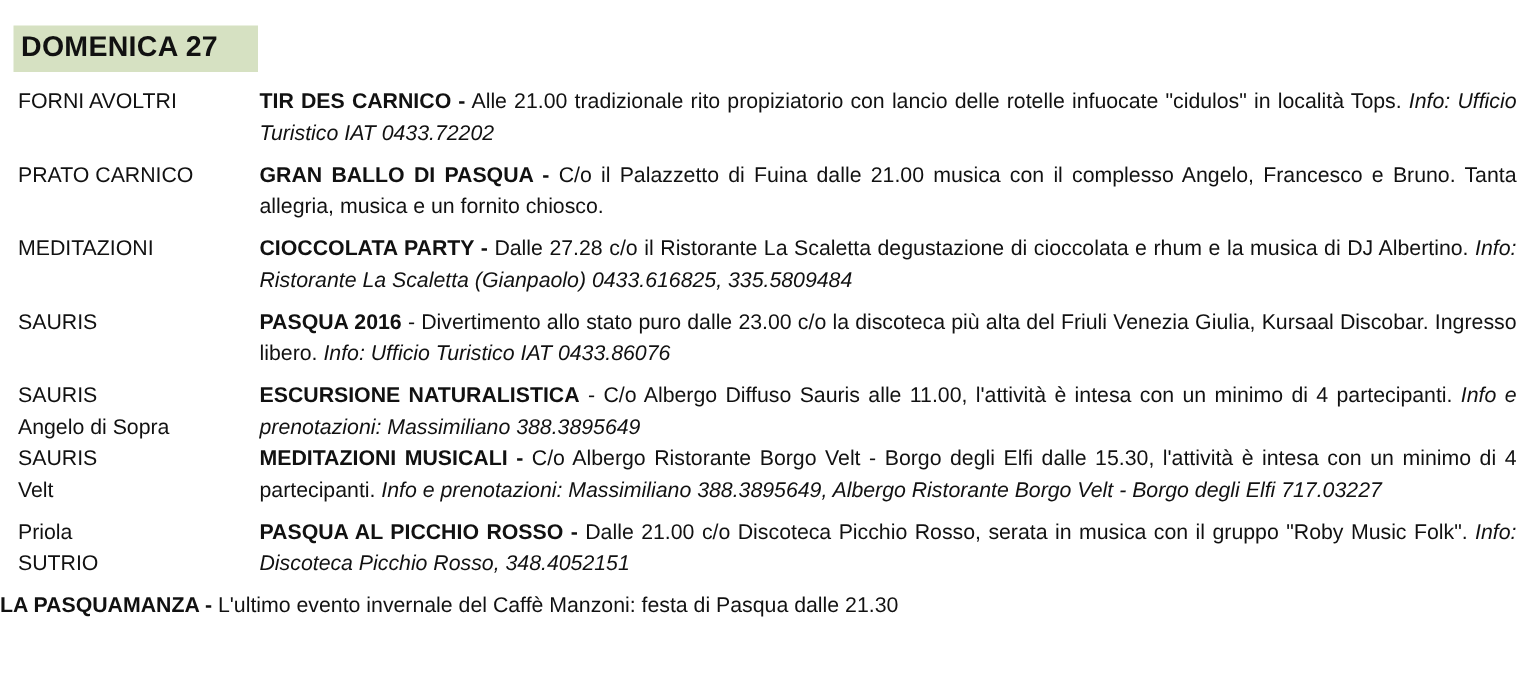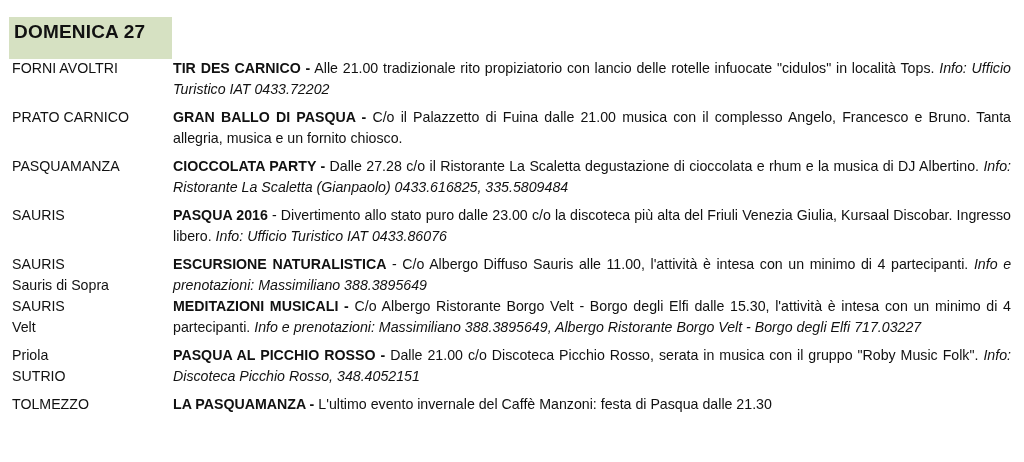--- a/index.html
+++ b/index.html
@@ -13,21 +13,21 @@
       overflow: hidden;
       font-family: "Liberation Sans", sans-serif;
       color: #111111;
       position: relative;
     }
     .day-header {
       position: absolute;
       left: 9px;
       top: 17px;
       width: 163px;
-      height: 42px;
+      height: 31px;
       background: #d6e1c2;
     }
     .day-header span {
       position: absolute;
       left: 5px;
       top: 4px;
       font-size: 19px;
       font-weight: bold;
       letter-spacing: 0.2px;
       color: #111111;
@@ -83,42 +83,42 @@
       <div>PRATO CARNICO</div>
     </div>
     <div class="desc">
       <span class="title">GRAN BALLO DI PASQUA -</span><span>  C/o il Palazzetto di Fuina dalle 21.00 musica con il complesso Angelo, Francesco e Bruno. Tanta allegria, musica e un fornito chiosco.</span><span class="info"></span>
     </div>
   </div>
   <div class="gap"></div>
 
   <div class="row">
     <div class="place">
-      <div>PASQUAMANZA</div>
+      <div>MEDITAZIONI</div>
     </div>
     <div class="desc">
       <span class="title">CIOCCOLATA PARTY -</span><span> Dalle 27.28 c/o il Ristorante La Scaletta degustazione di cioccolata e rhum e la musica di DJ Albertino. </span><span class="info">Info: Ristorante La Scaletta (Gianpaolo) 0433.616825, 335.5809484</span>
     </div>
   </div>
   <div class="gap"></div>
 
   <div class="row">
     <div class="place">
       <div>SAURIS</div>
     </div>
     <div class="desc">
       <span class="title">PASQUA 2016</span><span> - Divertimento allo stato puro dalle 23.00 c/o la discoteca più alta del Friuli Venezia Giulia, Kursaal Discobar. Ingresso libero. </span><span class="info">Info: Ufficio Turistico IAT 0433.86076</span>
     </div>
   </div>
   <div class="gap"></div>
 
   <div class="row">
     <div class="place">
       <div>SAURIS</div>
-      <div>Sauris di Sopra</div>
+      <div>Angelo di Sopra</div>
     </div>
     <div class="desc">
       <span class="title">ESCURSIONE NATURALISTICA</span><span> - C/o Albergo Diffuso Sauris alle 11.00, l'attività è intesa con un minimo di 4 partecipanti. </span><span class="info">Info e prenotazioni: Massimiliano 388.3895649</span>
     </div>
   </div>
 
   <div class="row">
     <div class="place">
       <div>SAURIS</div>
       <div>Velt</div>
@@ -134,21 +134,18 @@
       <div>Priola</div>
       <div>SUTRIO</div>
     </div>
     <div class="desc">
       <span class="title">PASQUA AL PICCHIO ROSSO -</span><span> Dalle 21.00 c/o Discoteca Picchio Rosso, serata in musica con il gruppo "Roby Music Folk". </span><span class="info">Info: Discoteca Picchio Rosso, 348.4052151</span>
     </div>
   </div>
   <div class="gap"></div>
 
   <div class="row">
-    <div class="place">
-      <div>TOLMEZZO</div>
-    </div>
     <div class="desc">
       <span class="title">LA PASQUAMANZA -</span><span>  L'ultimo evento invernale del Caffè Manzoni: festa di Pasqua dalle 21.30</span><span class="info"></span>
     </div>
   </div>
 
 </div>
 
 </body></html>

